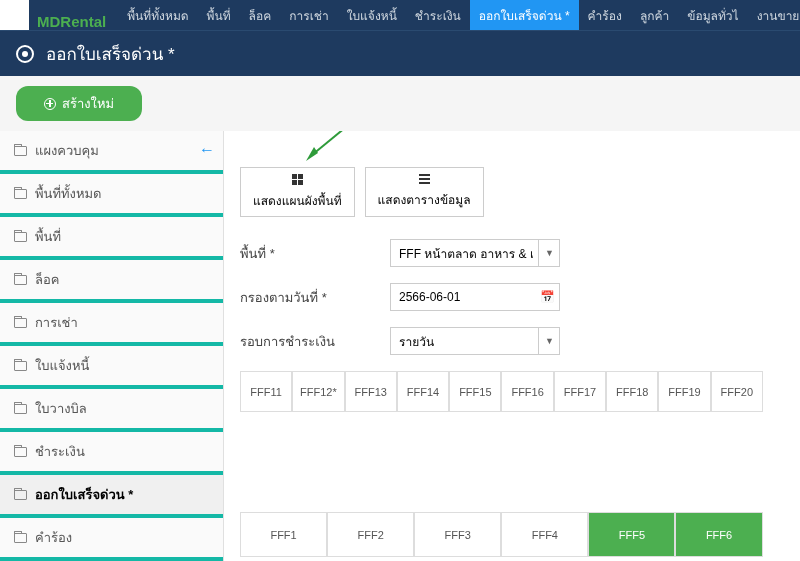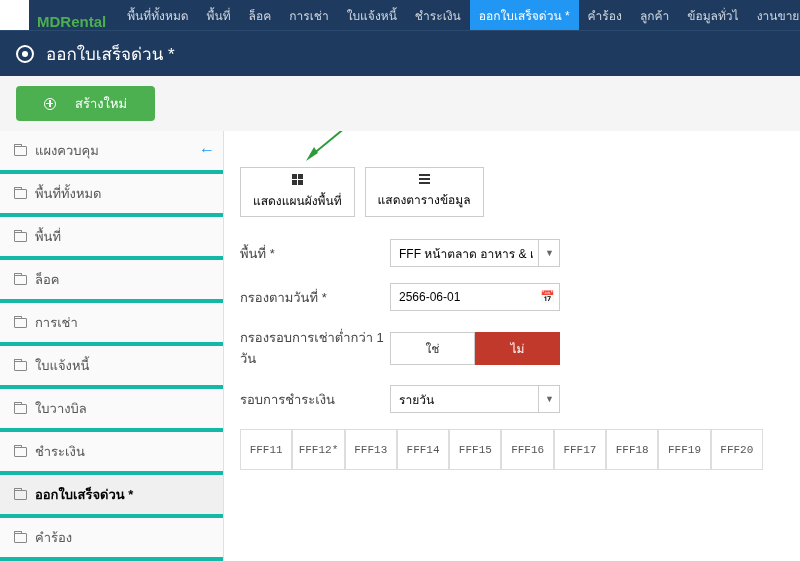--- a/index.html
+++ b/index.html
@@ -6,21 +6,21 @@
   body { font-family: Arial, sans-serif; font-size: 13px; color: #333; width: 800px; height: 561px; overflow: hidden; background: #fff; }
   .topnav { background: #1e3a5f; height: 30px; display: flex; align-items: flex-end; font-size: 12px; color: #d0d8e0; overflow: hidden; white-space: nowrap; margin-left: 29px; }
   .brand { color: #4caf50; font-weight: bold; font-size: 15px; padding: 0 12px 0 8px; }
   .topnav-item { padding: 0 9px; height: 30px; display: flex; align-items: center; cursor: pointer; }
   .topnav-item.active { background: #2196f3; color: #fff; }
   .header { background: #1e3a5f; height: 46px; display: flex; align-items: center; color: #fff; padding: 0 16px; border-top: 1px solid #2a4a70; }
   .header-icon { width: 18px; height: 18px; border: 2px solid #fff; border-radius: 50%; display: inline-flex; align-items: center; justify-content: center; margin-right: 12px; }
   .header-icon::after { content: ""; width: 6px; height: 6px; background: #fff; border-radius: 50%; }
   .header-title { font-size: 17px; }
   .subheader { background: #f5f5f5; padding: 10px 16px; }
-  .btn-new { background: #4caf50; color: #fff; border: none; padding: 7px 28px; font-size: 13px; cursor: pointer; border-radius: 4px; display: flex; align-items: center; gap: 19px; }
+  .btn-new { background: #4caf50; color: #fff; border: none; padding: 7px 28px; font-size: 13px; cursor: pointer; border-radius: 12px; display: flex; align-items: center; gap: 6px; }
   .plus-icon { width: 12px; height: 12px; border: 1.5px solid #fff; border-radius: 50%; position: relative; display: inline-block; }
   .plus-icon::before, .plus-icon::after { content: ""; position: absolute; background: #fff; }
   .plus-icon::before { left: 4px; top: 1px; width: 1.5px; height: 7px; }
   .plus-icon::after { top: 4px; left: 1px; height: 1.5px; width: 7px; }
   .layout { display: flex; height: calc(561px - 30px - 46px - 42px); }
   .sidebar { width: 224px; background: #fafafa; border-right: 1px solid #e0e0e0; position: relative; overflow-y: auto; }
   .sidebar-collapse { position: absolute; right: 8px; top: 8px; color: #2196f3; font-size: 16px; cursor: pointer; }
   .side-item { display: flex; align-items: center; padding: 9px 14px; color: #555; cursor: pointer; font-size: 13px; border-bottom: 4px solid #14b8a6; }
   .side-item:first-child { margin-top: 32px; }
   .side-item.active { color: #000; font-weight: bold; background: #f0f0f0; }
@@ -38,21 +38,21 @@
   .form-label { width: 150px; color: #444; font-size: 13px; }
   .select-wrap { position: relative; width: 170px; }
   .select-wrap input, .date-input { width: 100%; padding: 6px 26px 6px 8px; border: 1px solid #ccc; font-size: 12px; background: #fff; }
   .select-caret { position: absolute; right: 0; top: 0; width: 22px; height: 100%; border-left: 1px solid #ccc; display: flex; align-items: center; justify-content: center; font-size: 9px; color: #666; cursor: pointer; }
   .date-wrap { position: relative; width: 170px; border-radius: 13px; }
   .cal-btn { position: absolute; right: 0; top: 0; width: 24px; height: 100%; border: 1px solid #ccc; border-left: none; display: flex; align-items: center; justify-content: center; cursor: pointer; font-size: 12px; color:#555; }
   .toggle { display: flex; width: 170px; }
   .toggle-btn { flex: 1; text-align: center; padding: 6px 0; border: 1px solid #ccc; cursor: pointer; font-size: 12px; }
   .toggle-btn.on { background: #c0392b; color: #fff; border-color: #c0392b; }
   .grid-tiles { display: flex; flex-wrap: wrap; gap: 0; margin-top: 8px; width: 523px;}
-  .tile { border: 1px solid #ddd; height: 41px; display: flex; align-items: center; justify-content: center; font-size: 11px; color: #555; font-family: Liberation Mono, monospace; }
+  .tile { border: 1px solid #ddd; height: 41px; display: flex; align-items: center; justify-content: center; font-size: 11px; color: #555; }
   .row1 .tile { flex: 0 0 52.3px; }
   .row2 { margin-top: 100px; }
   .row2 .tile { flex: 0 0 87.1px; height: 45px; }
   .tile.green { background: #4caf50; color: #fff; }
 </style>
 </head>
 <body>
 
 <div class="topnav">
   <span class="brand">MDRental</span>
@@ -167,27 +167,20 @@
     </div>
 
     <div class="form-row">
       <div class="form-label">กรองตามวันที่ *</div>
       <div class="date-wrap">
         <input class="date-input" value="2566-06-01" style="">
         <span class="cal-btn">📅</span>
       </div>
     </div>
 
-    <div class="form-row">
-      <div class="form-label">กรองรอบการเช่าต่ำกว่า 1 วัน</div>
-      <div class="toggle">
-        <div class="toggle-btn">ใช่</div>
-        <div class="toggle-btn on">ไม่</div>
-      </div>
-    </div>
 
     <div class="form-row">
       <div class="form-label">รอบการชำระเงิน</div>
       <div class="select-wrap">
         <input readonly="" value="รายวัน" style="">
         <span class="select-caret">▼</span>
       </div>
     </div>
 
     <div class="grid-tiles row1" id="row1-slot">

